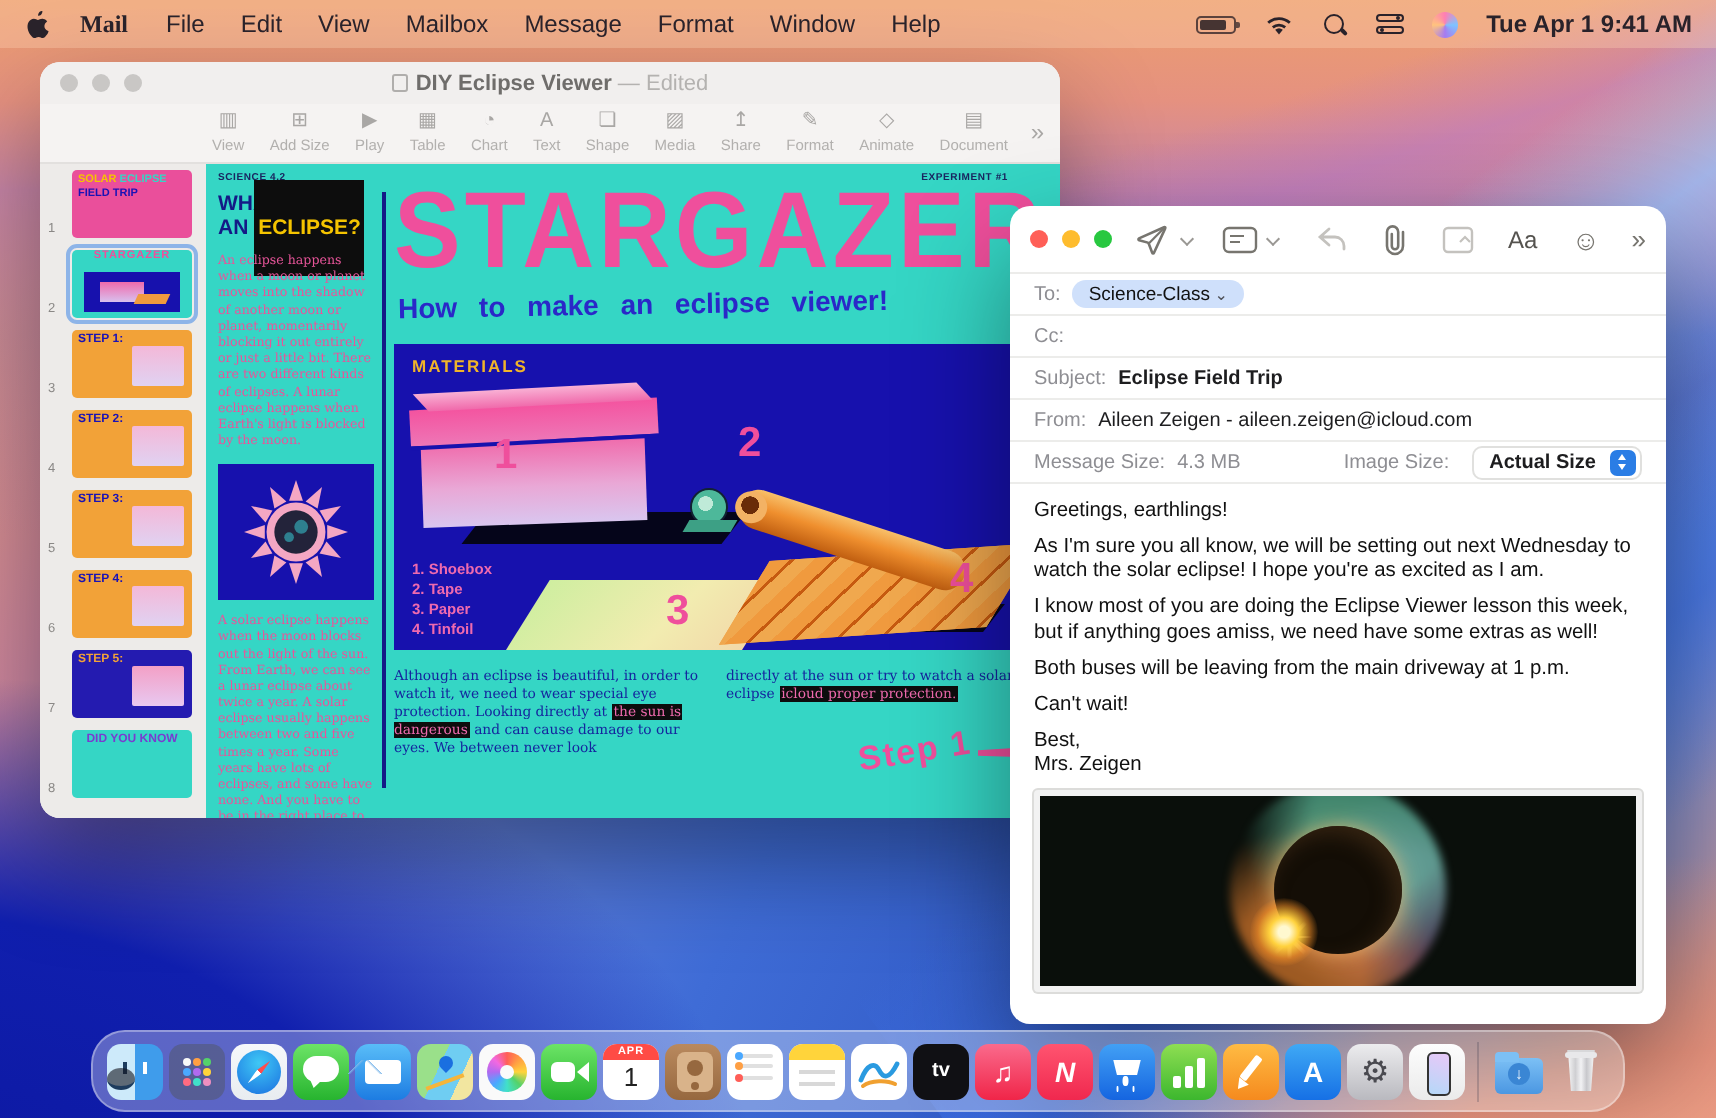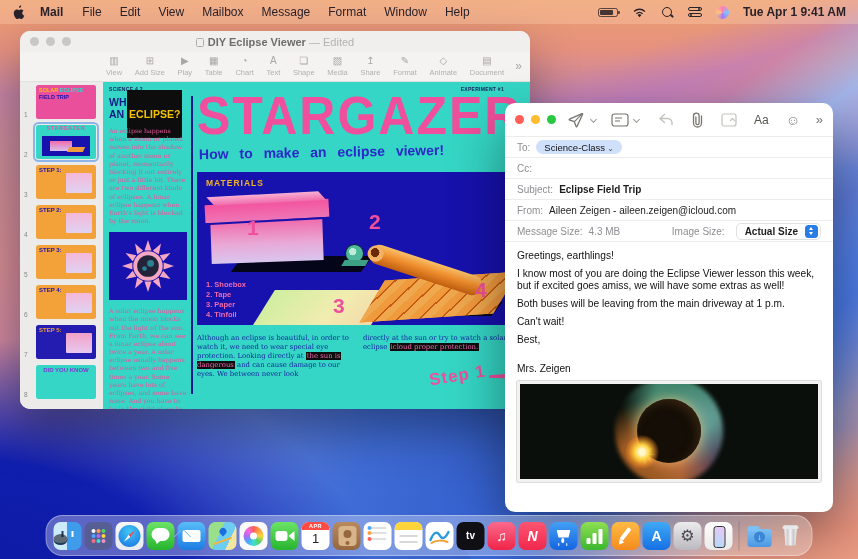--- a/index.html
+++ b/index.html
@@ -19,21 +19,21 @@
     background:linear-gradient(180deg, rgba(40,80,200,0) 0%, rgba(60,110,230,.6) 50%, rgba(170,140,210,0) 100%); }
   .wb3 { right:-60px; top:30px; width:420px; height:90px; transform:rotate(-18deg);
     background:linear-gradient(180deg, rgba(190,120,190,0) 0%, rgba(186,120,200,.55) 50%, rgba(230,150,120,0) 100%); }
 
   
   .menubar { position:absolute; left:0; top:0; width:858px; height:24px;
     background:rgba(255,214,185,.32); display:flex; align-items:center; padding:0 12px;
     color:#29222a; font-size:12px; z-index:50; }
   .menubar .apple { width:22px; display:flex; align-items:center; }
   .menubar .mi { padding:0 9px; white-space:nowrap; }
-  .menubar .app { font-weight:bold; padding:0 10px 0 6px; }
+  .menubar .app { font-weight:bold; padding:0 10px 0 6px;font-family:Liberation Serif, serif; }
   .mb-right { margin-left:auto; display:flex; align-items:center; gap:14px; }
   .batt { width:20px; height:9px; border:1px solid rgba(40,30,35,.75); border-radius:2.5px; position:relative; }
   .batt::before { content:""; position:absolute; left:1px; top:1px; bottom:1px; width:70%; background:rgba(40,30,35,.85); border-radius:1px; }
   .batt::after { content:""; position:absolute; right:-3px; top:2px; width:2px; height:3px; background:rgba(40,30,35,.7); border-radius:0 1px 1px 0; }
   .clock { font-size:12px; font-weight:600; white-space:nowrap; }
   .siri { width:13px; height:13px; border-radius:50%; background:conic-gradient(#ff7eb3,#7ec3ff,#a57bf0,#ffc37e,#ff7eb3); }
   .mag { width:13px; height:13px; position:relative; }
   .mag::before { content:""; position:absolute; left:1px; top:1px; width:8px; height:8px; border:1.6px solid #29222a; border-radius:50%; }
   .mag::after { content:""; position:absolute; left:9px; top:9px; width:4px; height:1.7px; background:#29222a; transform:rotate(45deg); border-radius:1px; }
   .cc-ic { width:14px; height:12px; display:flex; flex-direction:column; gap:1.5px; justify-content:center; }
@@ -128,21 +128,21 @@
   .pill { background:#cfe0fb; border-radius:9px; padding:1.5px 8px; font-size:9.5px; color:#111; }
   .pill::after { content:" ⌄"; color:#50535a; font-size:8px; }
   .subj { font-weight:bold; }
   .isel { margin-left:auto; display:flex; align-items:center; }
   .iselbox { display:flex; align-items:center; border:1px solid #e0e0de; border-radius:5px; padding:1px 2px 1px 8px; margin-left:5px; font-weight:600; color:#1d1d1f; }
   .stepper { width:13px; height:13px; margin-left:7px; background:#2a7de5; border-radius:3.5px; position:relative; }
   .stepper::before { content:""; position:absolute; left:3.8px; top:2.2px; border-left:2.6px solid transparent; border-right:2.6px solid transparent; border-bottom:3px solid #fff; }
   .stepper::after { content:""; position:absolute; left:3.8px; bottom:2.2px; border-left:2.6px solid transparent; border-right:2.6px solid transparent; border-top:3px solid #fff; }
   .mbody { padding:8px 12px 0; font-size:10.2px; line-height:1.22; color:#111; }
   .mbody p { margin-bottom:5.5px; }
-  .mbody p.tight { margin-bottom:16px; }
+  .mbody p.tight { margin-bottom:0; }
   .attach { margin:3px 12px 0; width:304px; height:101px; background:#0a0f0b; border:3px solid #f2f2f2; border-radius:2px; position:relative; overflow:hidden; box-shadow:0 0 0 1px #dcdcda; }
   .moonwrap { position:absolute; left:50%; top:50%; transform:translate(-50%,-50%); width:64px; height:64px; }
   .corona { position:absolute; inset:-22px; border-radius:50%;
     background:
       radial-gradient(circle at 70% 18%, rgba(110,230,190,.55) 0 30%, rgba(110,230,190,0) 60%),
       radial-gradient(circle at 30% 88%, rgba(255,140,50,.6) 0 28%, rgba(255,140,50,0) 58%),
       radial-gradient(circle at 85% 60%, rgba(200,140,230,.35) 0 25%, rgba(200,140,230,0) 55%),
       radial-gradient(circle at 50% 50%, rgba(255,220,160,.28) 30%, rgba(255,220,160,0) 62%);
     filter:blur(2px); }
   .moon { position:absolute; inset:0; border-radius:50%; background:#140e06;
@@ -496,21 +496,22 @@
       <span class="isel">
         <span class="mlabel">Image Size:</span>
         <span class="iselbox">
             <span>Actual Size</span>
             <span class="stepper"></span>
           </span>
       </span>
     </div>
     <div class="mbody">
       <p>Greetings, earthlings!</p>
-      <p>I know most of you are doing the Eclipse Viewer lesson this week, but if excited goes amiss, we will have some extras as well!</p>
+      <p>As I'm sure you all know, we will be setting out next Wednesday to watch the solar eclipse! I hope you're as excited as I am.</p>
+      <p>I know most of you are doing the Eclipse Viewer lesson this week, but if anything goes amiss, we need have some extras as well!</p>
       <p>Both buses will be leaving from the main driveway at 1 p.m.</p>
       <p>Can't wait!</p>
       <p class="tight">Best,</p>
       <p>Mrs. Zeigen</p>
     </div>
     <div class="attach">
       <div class="moonwrap">
         <div class="corona"></div>
         <div class="moon"></div>
         <div class="ray"></div>

